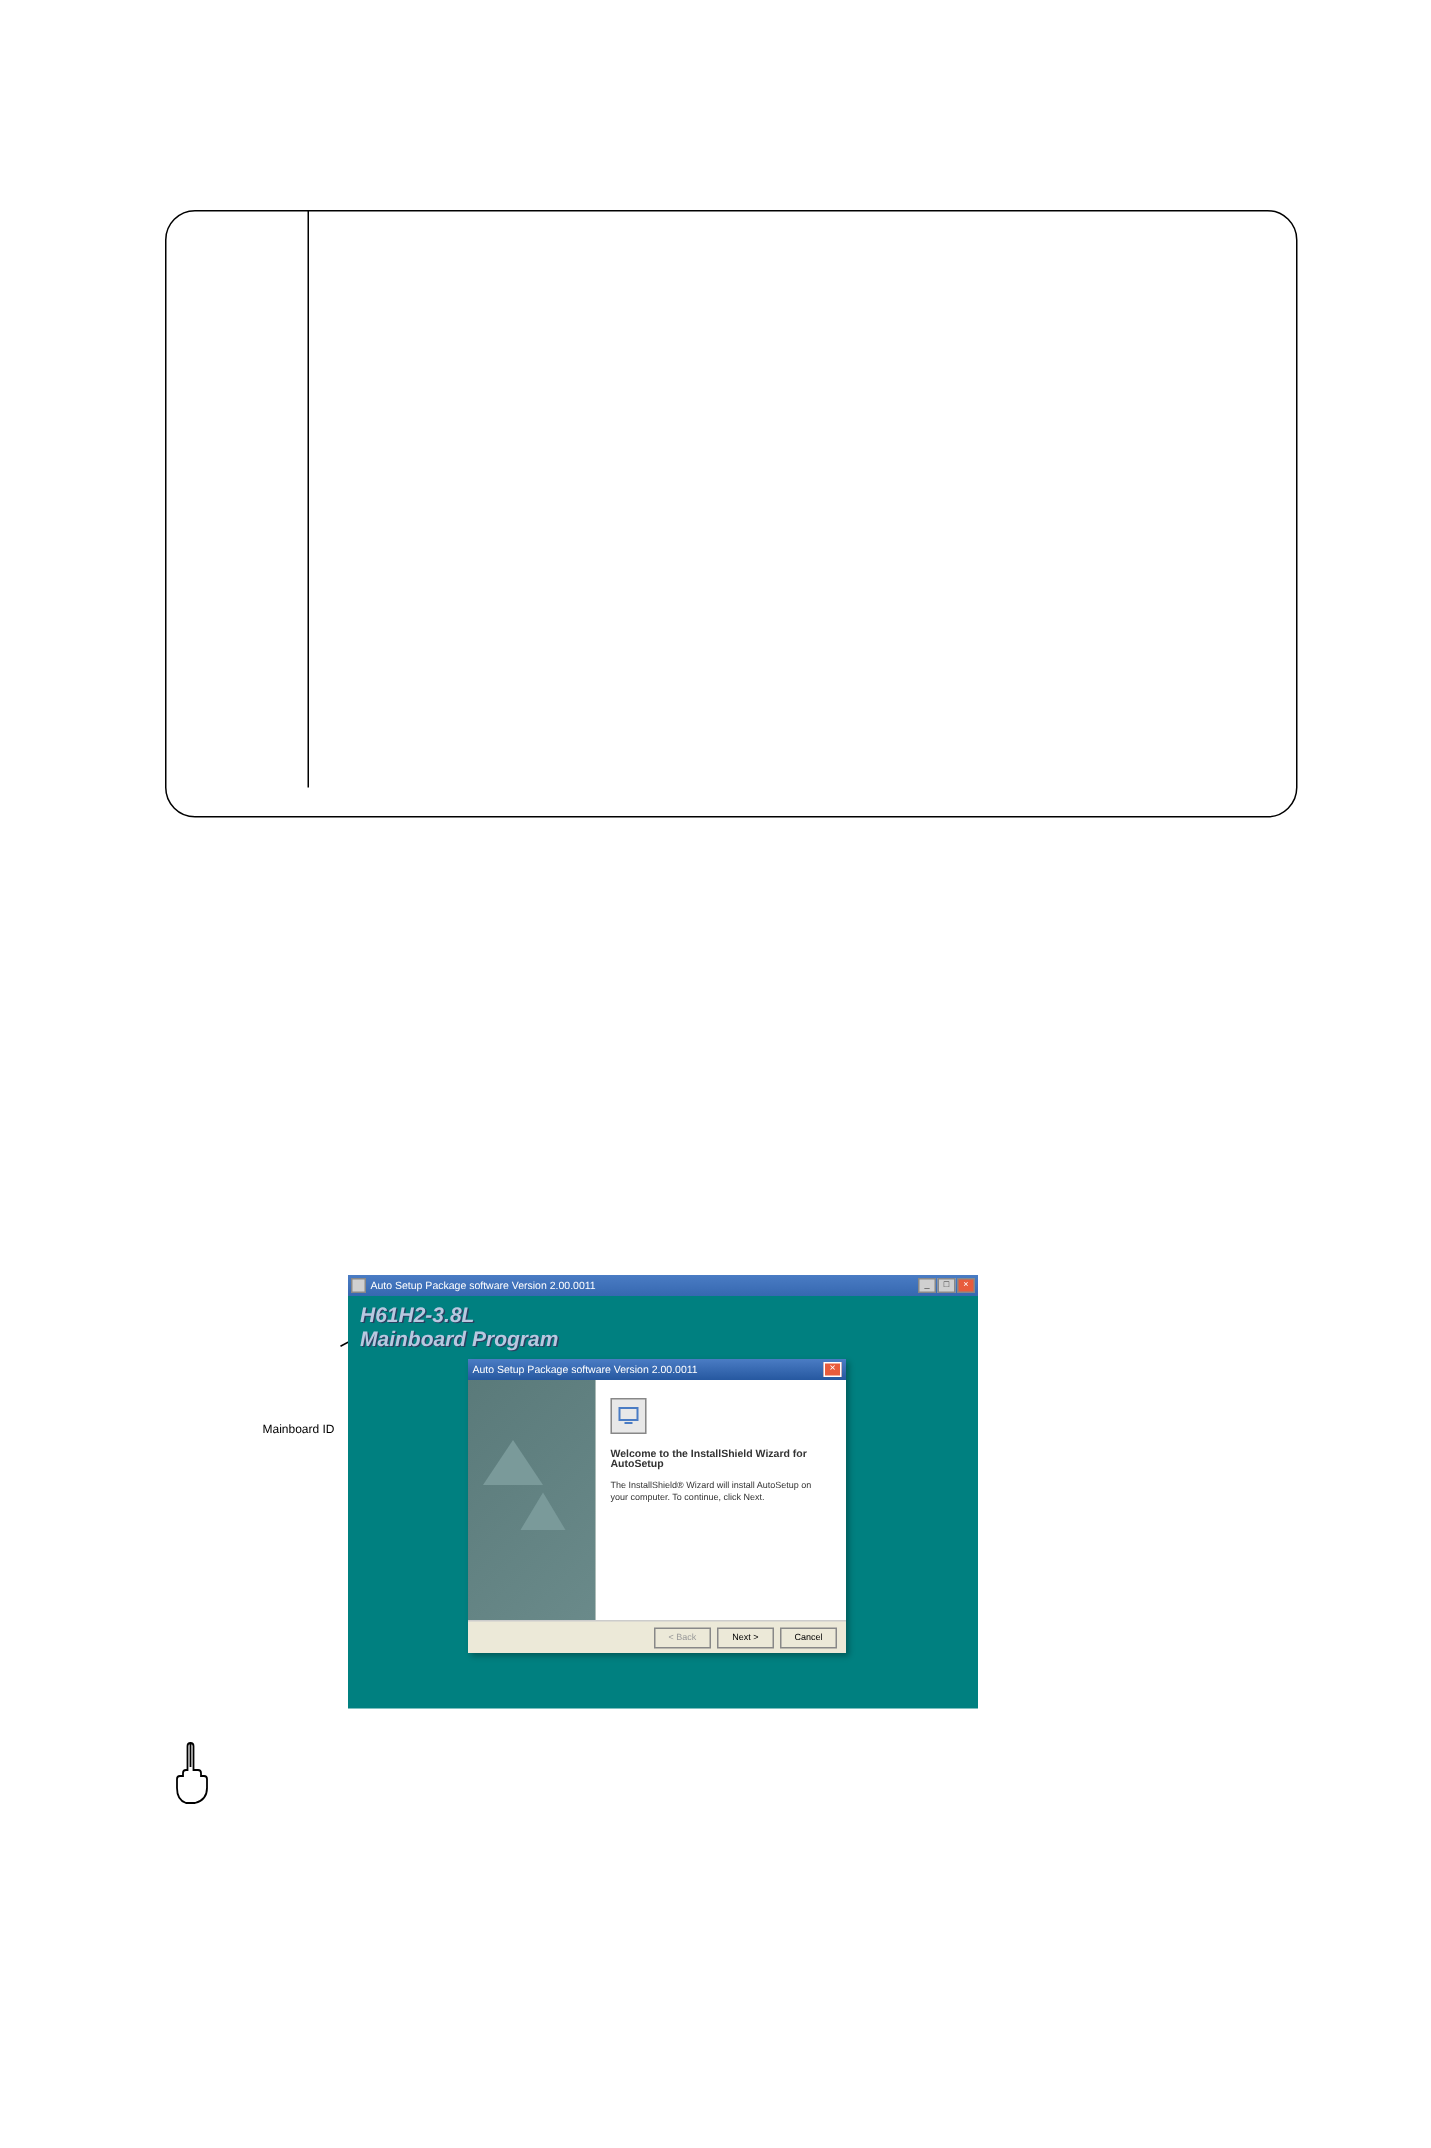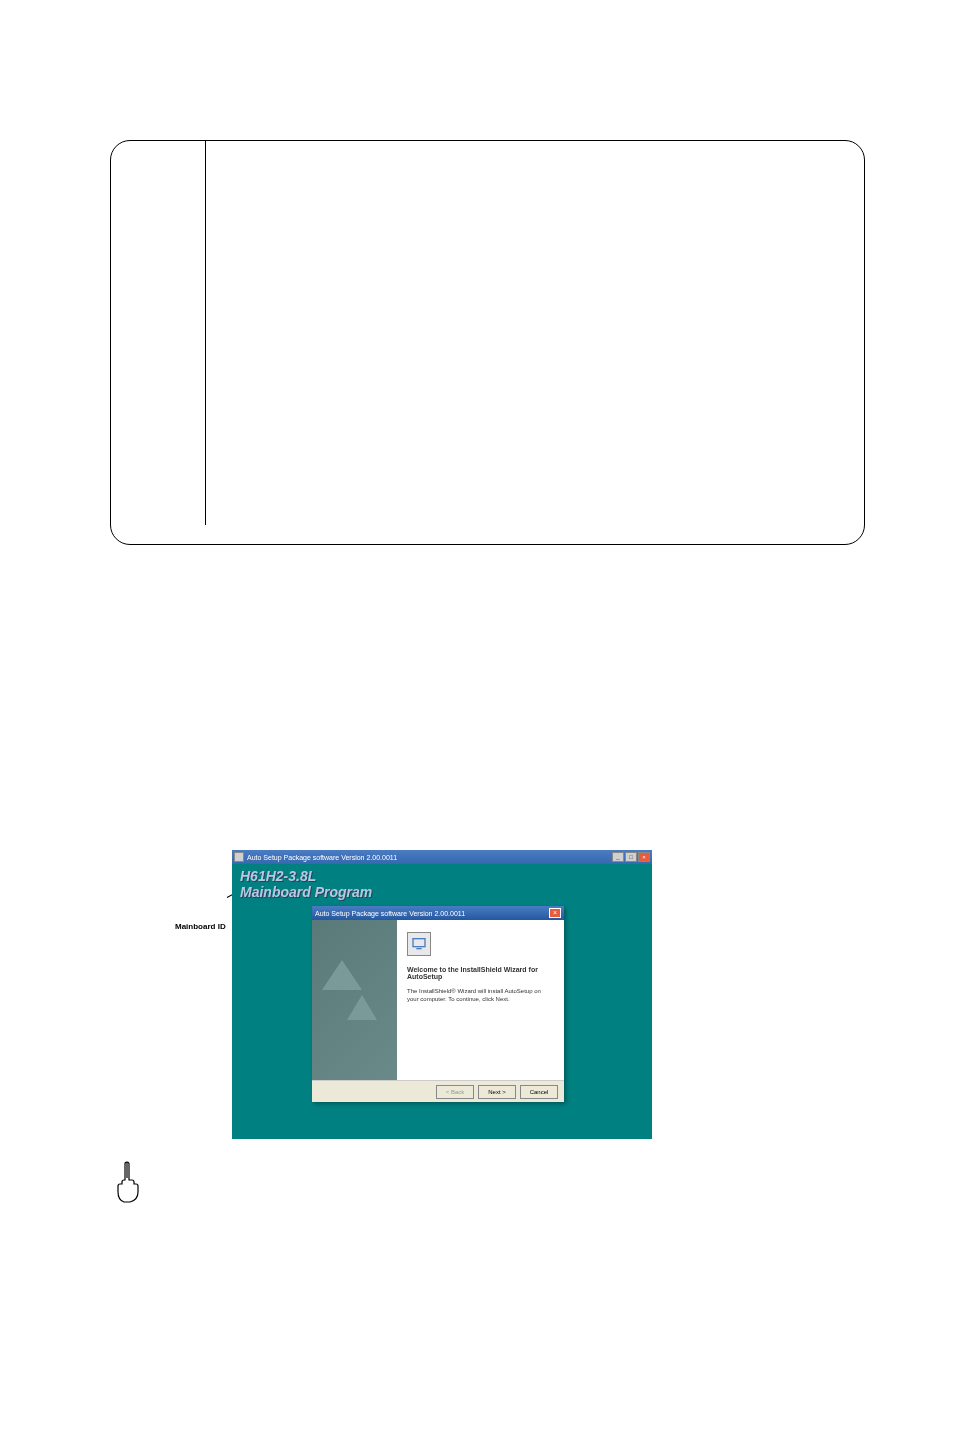--- a/index.html
+++ b/index.html
@@ -92,25 +92,25 @@
       color: #b8c8e0;
       text-shadow: 1px 1px 0 #2a4060;
     }
     .brand-text .line2 {
       font-size: 14px;
       color: #b8c8e0;
       text-shadow: 1px 1px 0 #2a4060;
     }
     .mainboard-label {
       position: absolute;
-      top: 922px;
+      top: 948px;
       left: 175px;
       font-size: 8px;
       color: #000;
-      font-weight: bold;
+      font-weight: normal;
     }
     .label-line {
       position: absolute;
       top: 897px;
       left: 227px;
       width: 30px;
       height: 1px;
       border-top: 1px solid #000;
       transform: rotate(-28deg);
       transform-origin: left center;

